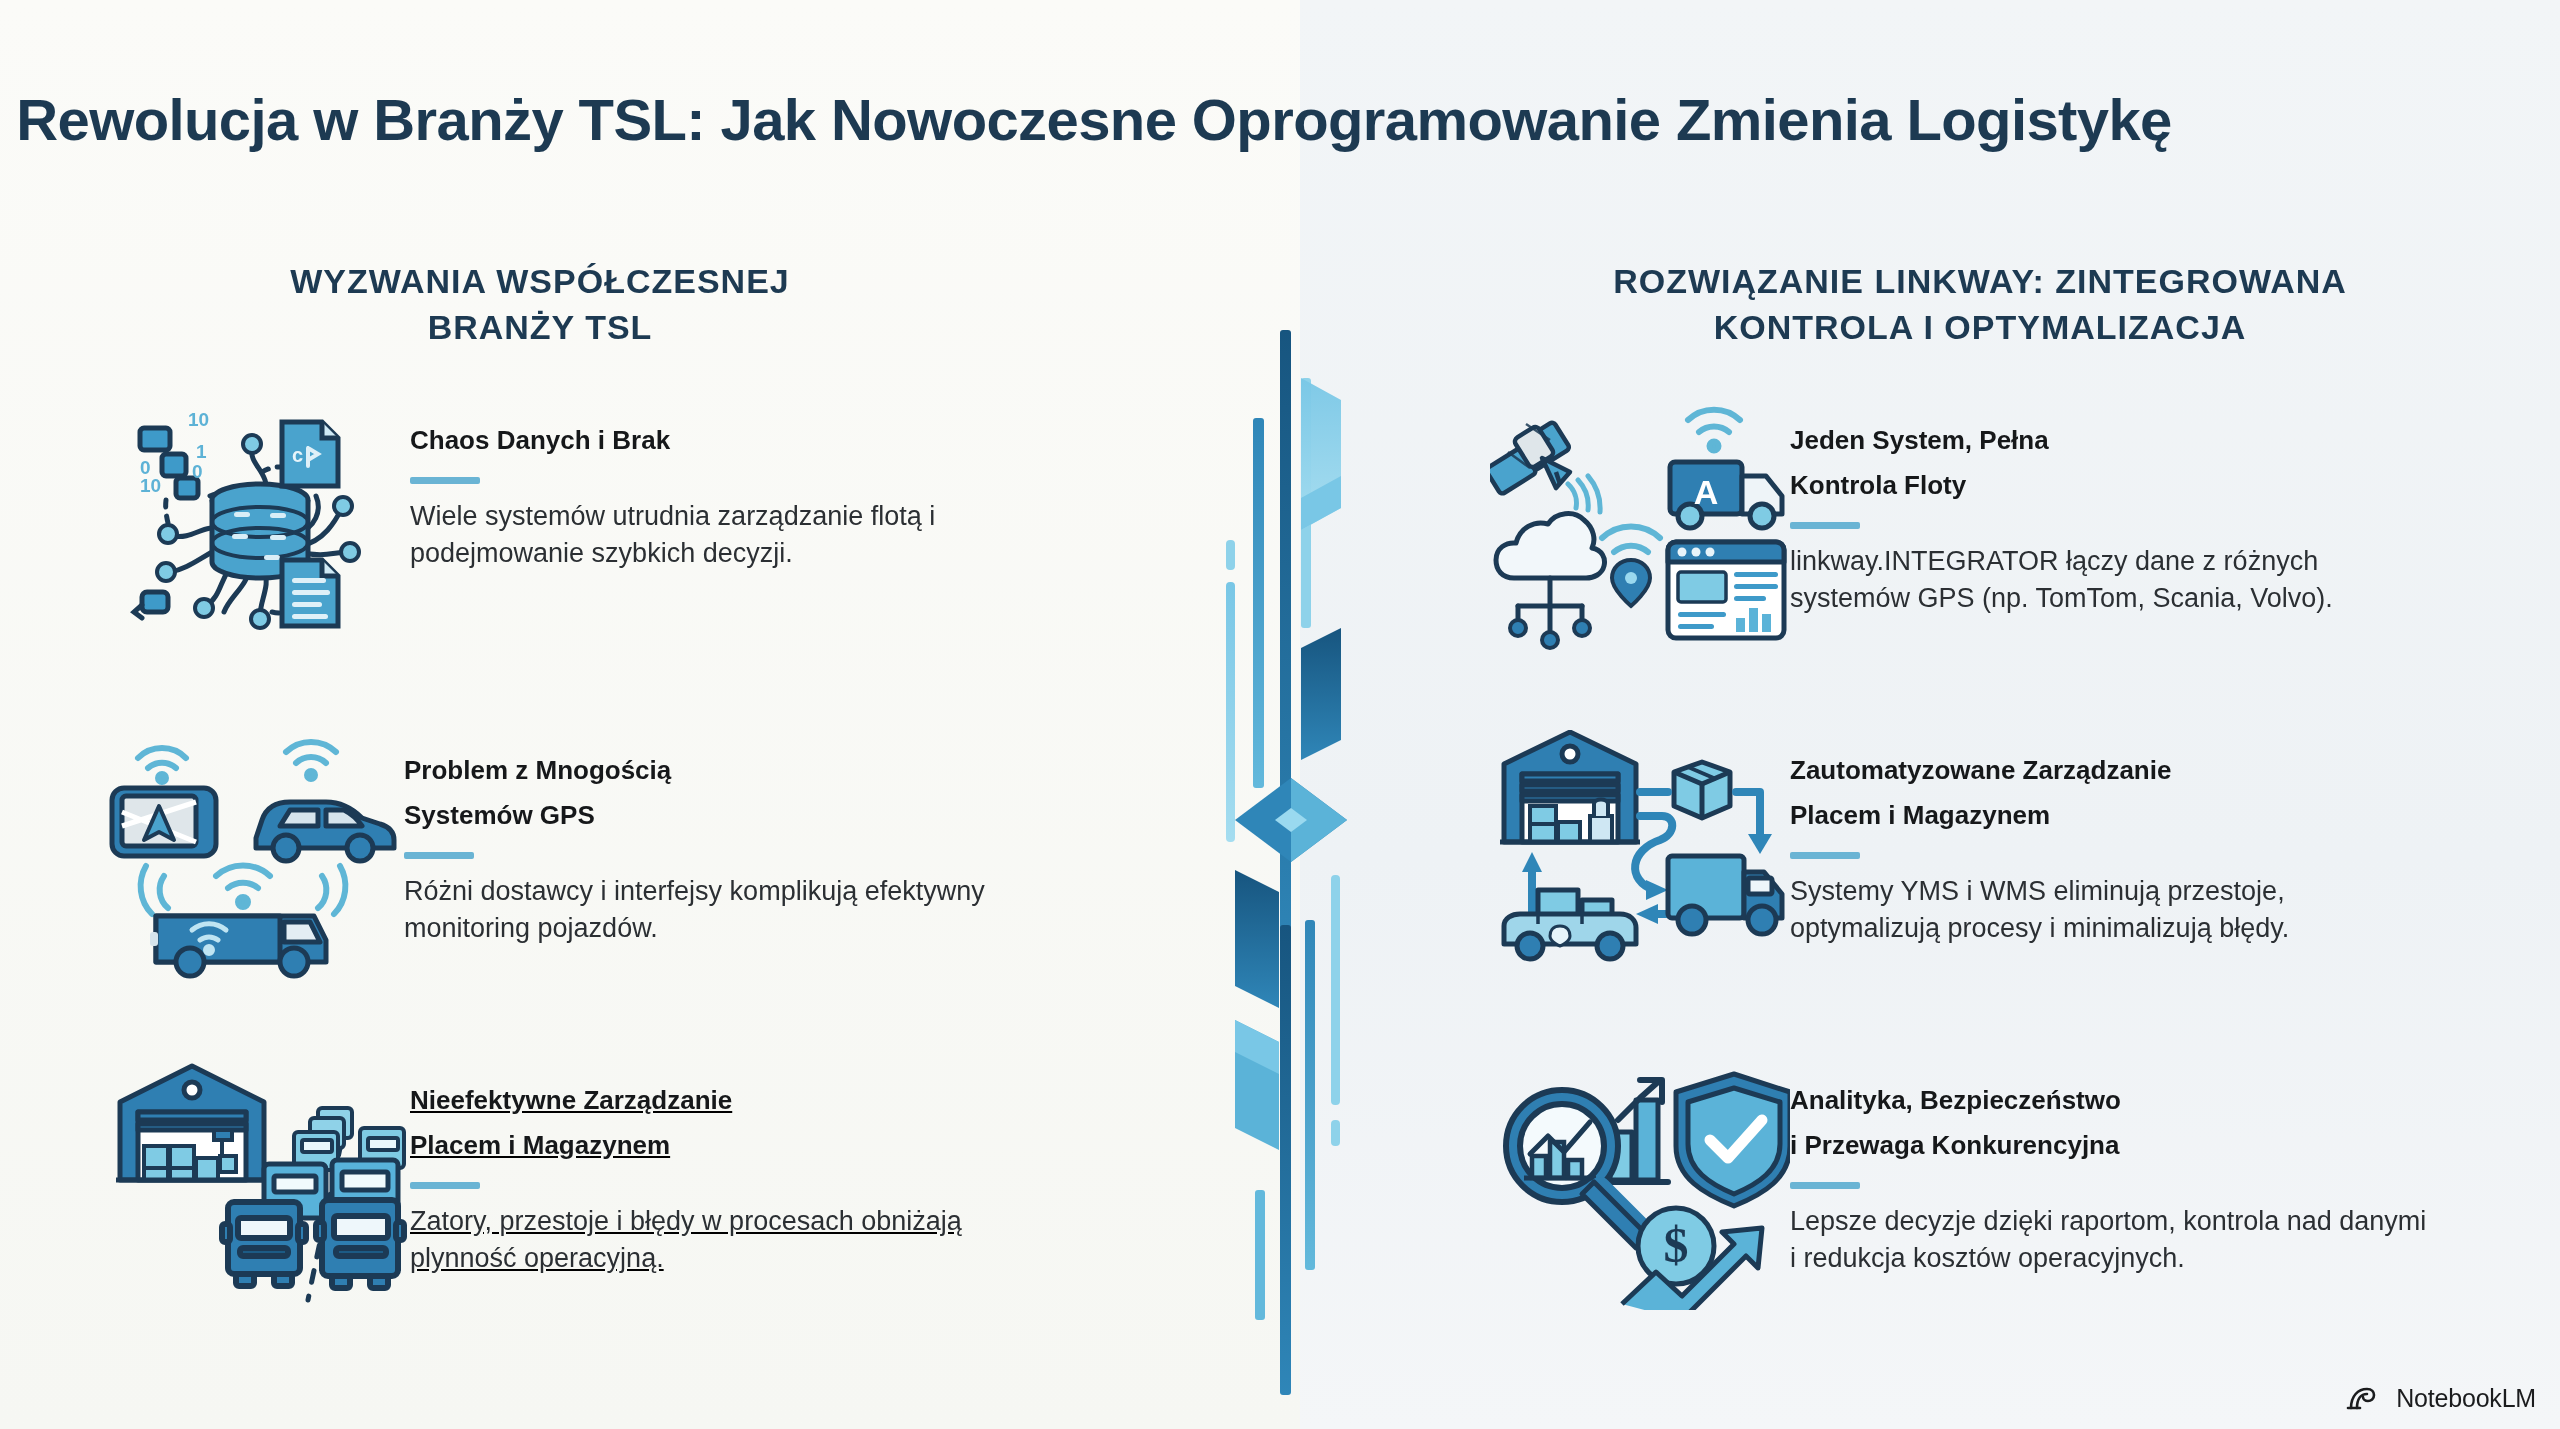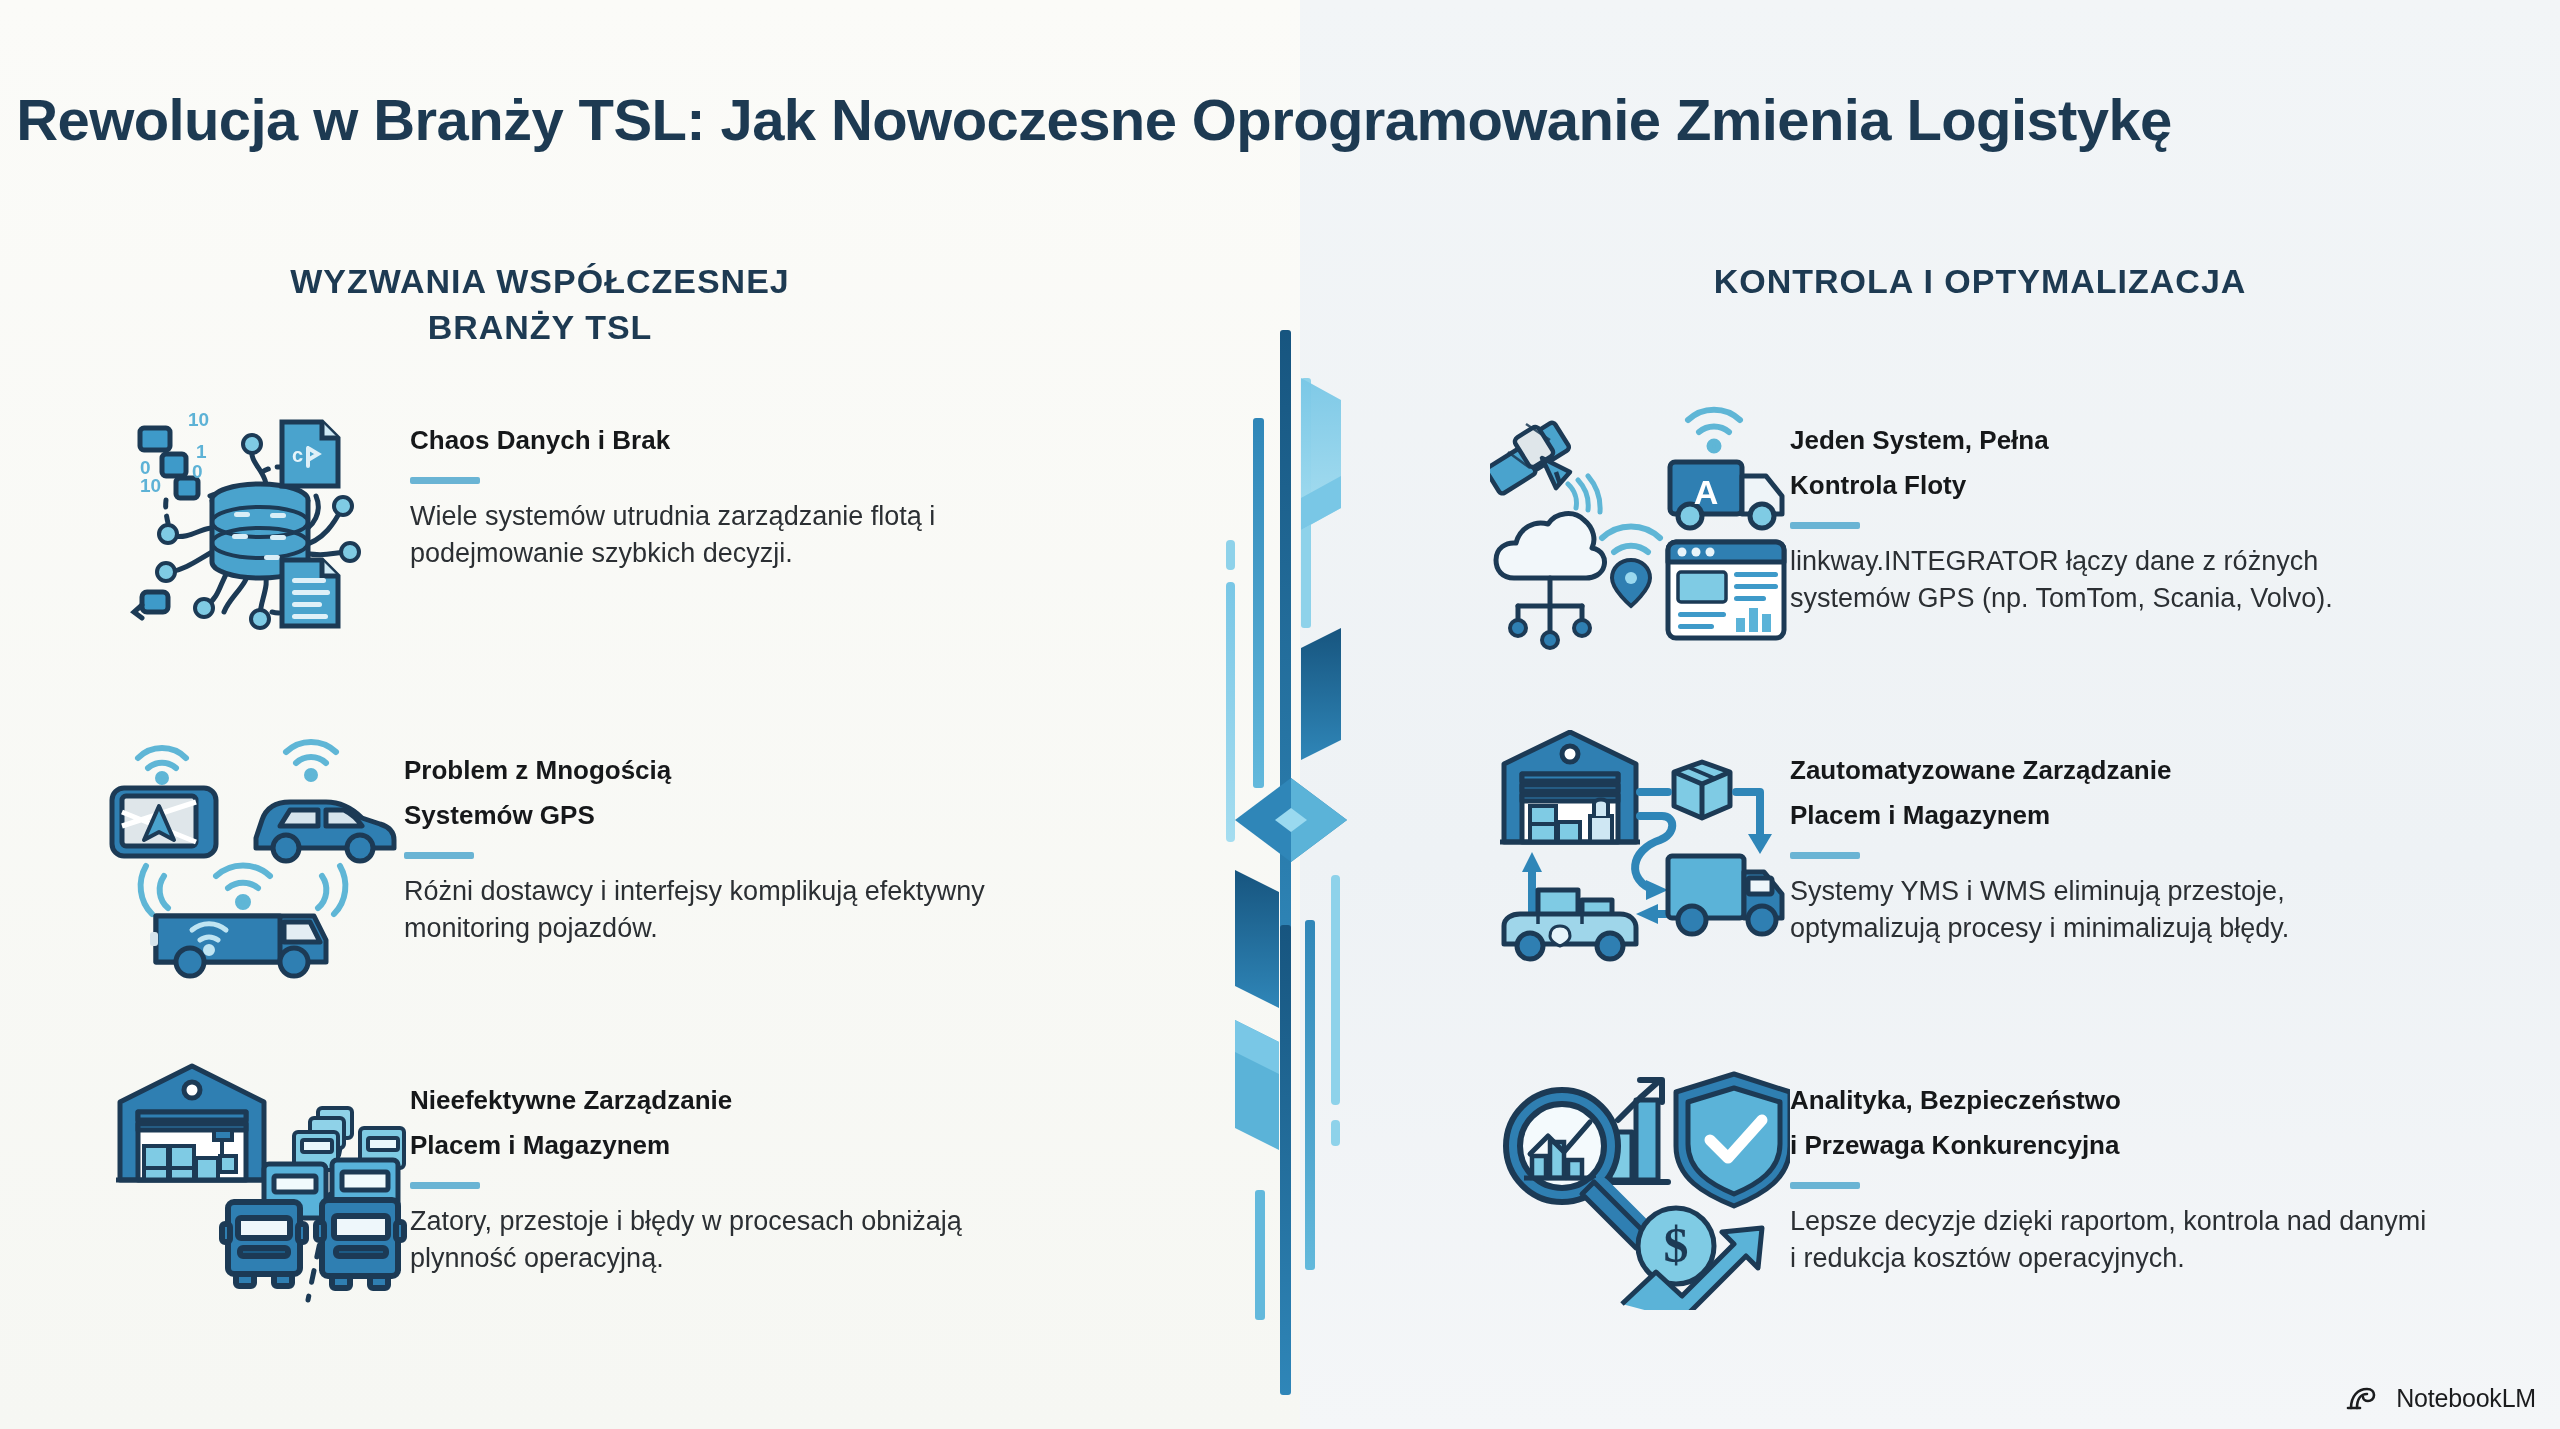--- a/index.html
+++ b/index.html
@@ -89,21 +89,21 @@
   .item-body {
     font-size: 27px;
     line-height: 37px;
     color: #2b2f33;
     margin: 0;
   }
 
   
   .left-1  { left: 110px; top: 400px;  }
   .left-2  { left: 104px; top: 730px;  }
-  .left-3  { left: 110px; top: 1060px; }
+  .left-3  { left: 110px; top: 1060px; text-decoration: underline; }
   .right-1 { left: 1490px; top: 400px;  }
   .right-2 { left: 1490px; top: 730px;  }
   .right-3 { left: 1490px; top: 1060px; }
   .left-1 .txt, .left-2 .txt, .left-3 .txt { width: 620px; }
   .right-1 .txt, .right-2 .txt, .right-3 .txt { width: 640px; }
 
   
   .center-motif {
     position: absolute;
     left: 1195px; top: 330px;
@@ -131,20 +131,21 @@
   <div class="half-right-bg"></div>
 
   <div class="page-title">Rewolucja w Branży TSL: Jak Nowoczesne Oprogramowanie Zmienia Logistykę</div>
 
   <div class="col-header left">
     <div>WYZWANIA WSPÓŁCZESNEJ</div>
     <div>BRANŻY TSL</div>
   </div>
 
   <div class="col-header right">
+    <div>ROZWIĄZANIE LINKWAY: ZINTEGROWANA</div>
     <div>KONTROLA I OPTYMALIZACJA</div>
   </div>
 
   <div class="item left-1">
     <div class="icon-box">
       <svg width="300" height="250" viewBox="0 0 300 250">
         <g fill="none" stroke="#1c3a55" stroke-width="5" stroke-linecap="round">
           <path d="M150 118 C146 100 160 96 155 80 C150 66 140 62 142 48"></path>
           <path d="M115 130 C92 122 86 140 62 136"></path>
           <path d="M118 145 C96 152 82 168 60 172"></path>

